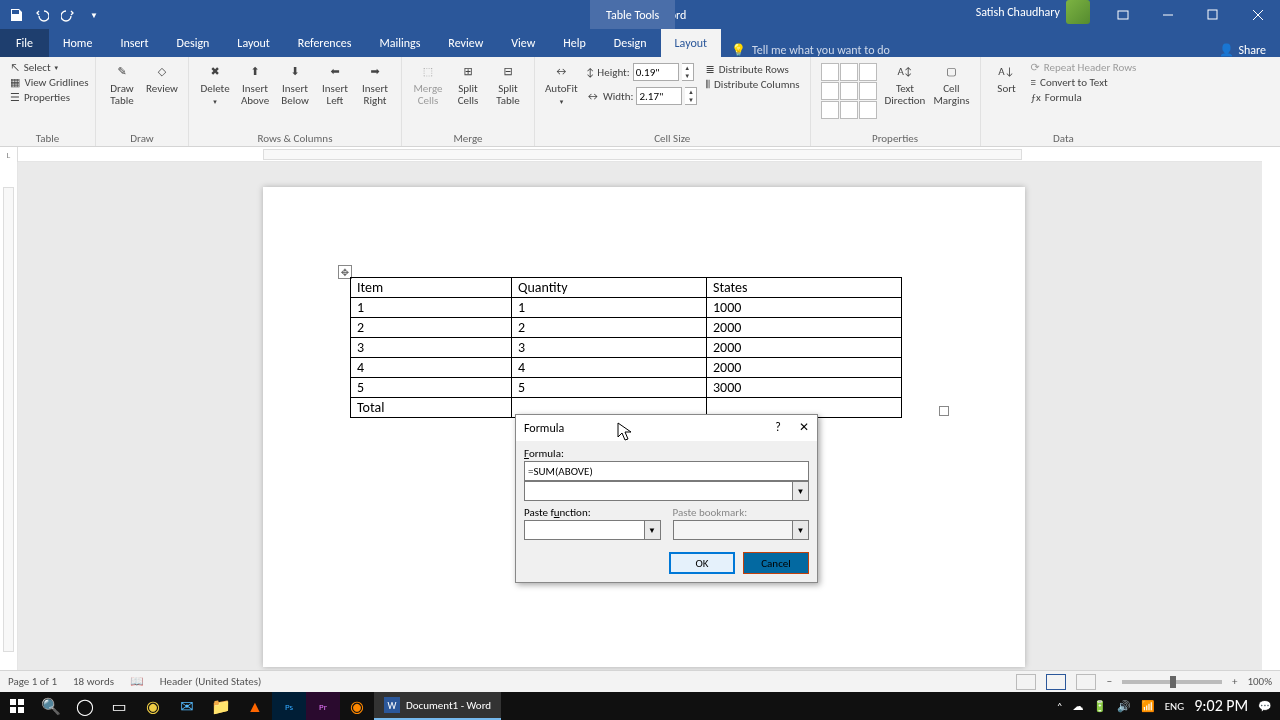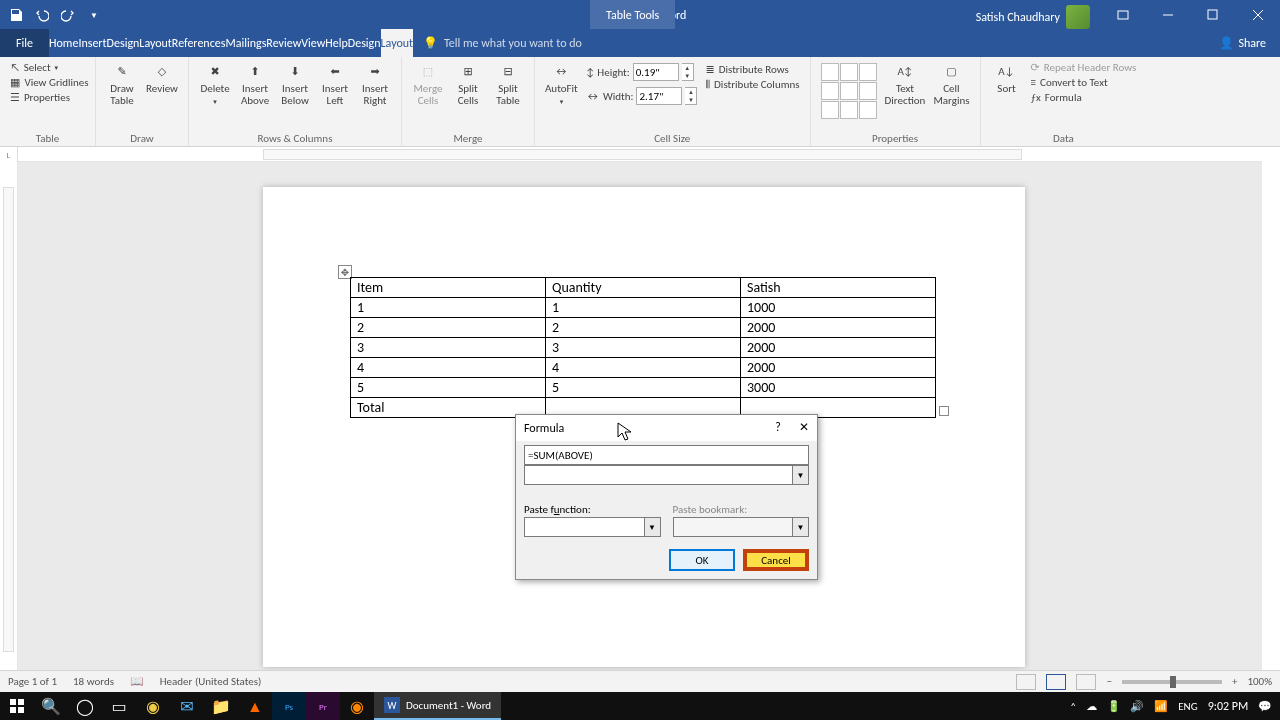--- a/index.html
+++ b/index.html
@@ -5,28 +5,28 @@
 * { box-sizing: border-box; margin: 0; padding: 0; font-family: "Segoe UI", Calibri, sans-serif; }
 body { width: 1280px; height: 720px; overflow: hidden; background: #fff; position: relative; }
 
 
 .titlebar { height: 29px; background: #2b579a; display: flex; align-items: center; color: #fff; font-size: 12px; position: relative; }
 .titlebar .qat { display: flex; align-items: center; gap: 10px; padding: 0 8px; }
 .titlebar .qat span { width: 16px; height: 16px; display: inline-flex; align-items: center; justify-content: center; cursor: pointer; }
 .titlebar .doc-title { position: absolute; left: 50%; transform: translateX(-50%); }
 .titlebar .context-tab-wrap { position: absolute; left: 590px; top: 0; height: 29px; display: flex; align-items: center; padding: 0 16px; background: #4a6ea9; }
 .titlebar .context-tab { font-size: 12px; }
-.titlebar .right-controls { position: absolute; right: 0; display: flex; align-items: flex-end; height: 100%; }
+.titlebar .right-controls { position: absolute; right: 0; display: flex; align-items: flex-start; height: 100%; }
 .titlebar .user { display: flex; align-items: center; gap: 6px; padding: 0 10px; font-size: 12px; }
 .titlebar .avatar { width: 24px; height: 24px; border-radius: 3px; background: linear-gradient(135deg,#7cb342,#558b2f); }
 .titlebar .win-btn { width: 45px; height: 29px; display: flex; align-items: center; justify-content: center; cursor: pointer; }
 
 
-.menubar { height: 28px; background: #2b579a; display: flex; color: #fff; font-size: 12px; }
-.menubar .tab { padding: 0 0; height: 28px; display: flex; align-items: center; cursor: pointer; }
+.menubar { height: 28px; background: #2b579a; display: flex; align-items: flex-end; color: #fff; font-size: 12px; }
+.menubar .tab { padding: 0 14px; height: 28px; display: flex; align-items: center; cursor: pointer; }
 .menubar .tab.active { background: #f3f3f3; color: #2b579a; }
 .menubar .tab.file { background: #1e3e6e; padding: 0 16px; }
 .menubar .tell-me { display: flex; align-items: center; gap: 6px; margin-left: 10px; color: #cfd9ea; font-size: 12px; }
 .menubar .share { margin-left: auto; padding: 0 14px; display: flex; align-items: center; gap: 4px; }
 
 
 .ribbon { height: 90px; background: #f3f3f3; border-bottom: 1px solid #d4d4d4; display: flex; font-size: 11px; color: #444; }
 .ribbon .group { border-right: 1px solid #e1e1e1; padding: 2px 6px 0 6px; display: flex; flex-direction: column; }
 .ribbon .group .body { flex: 1; display: flex; align-items: flex-start; }
 .ribbon .group .label { text-align: center; font-size: 11px; color: #666; padding: 1px 0; position: relative; }
@@ -47,59 +47,59 @@
 .ruler-h { position:absolute; left:18px; right:18px; top:147px; height:15px; background:#fff; border-bottom:1px solid #e5e5e5; }
 .ruler-h .track { position:absolute; left:245px; right:240px; top:2px; height:11px; background:#f8f8f8; border:1px solid #ddd;}
 .ruler-v { position:absolute; left:0; top:162px; bottom:28px; width:18px; background:#fff; border-right:1px solid #e5e5e5;}
 .ruler-v .track { position:absolute; top:25px; left:3px; width:11px; bottom:40px; background:#f8f8f8; border:1px solid #ddd;}
 
 
 .doc-area { position:absolute; left:18px; right:18px; top:162px; bottom:28px; background:#eaeaea; overflow:hidden; }
 .page { position:absolute; left:245px; top:25px; width:762px; height:480px; background:#fff; box-shadow:0 0 6px rgba(0,0,0,.25); }
 .word-table { position:absolute; left:87px; top:90px; border-collapse:collapse; font-family:Calibri, sans-serif; font-size:14px; }
 .word-table td { border:1px solid #000; padding:1px 6px; height:17px; }
-.word-table td:nth-child(1){ width:195px; }
+.word-table td:nth-child(1){ width:161px; }
 .word-table td:nth-child(2){ width:195px; }
 .word-table td:nth-child(3){ width:195px; }
 .move-handle { position:absolute; left:75px; top:78px; width:14px; height:14px; border:1px solid #888; background:#fff; display:flex; align-items:center; justify-content:center; font-size:10px; color:#666; cursor:move;}
 .resize-handle { position:absolute; left:676px; top:219px; width:10px; height:10px; border:1px solid #888; background:#fff; }
 
 
 .dialog-shadow { position:absolute; left:515px; top:414px; width:303px; box-shadow:2px 2px 6px rgba(0,0,0,.35); }
 .dialog { width:303px; background:#f0f0f0; border:1px solid #888; font-size:11px; }
 .dialog .dlg-title { height:26px; display:flex; align-items:center; padding:0 8px; font-size:12px; position:relative; background:#fff; }
 .dialog .dlg-title .btns { display:flex; gap:4px; position:absolute; right:2px; top:2px;}
 .dialog .dlg-title .btns span { width:22px; height:20px; display:flex; align-items:center; justify-content:center; cursor:pointer; font-size:12px; }
 .dialog .dlg-body { padding:4px 8px 8px 8px; }
 .dialog label { display:block; margin-top:2px; margin-bottom:1px; }
 .dialog label u { text-decoration:underline; }
 .dialog input[type=text] { width:100%; height:20px; border:1px solid #7a7a7a; padding:0 3px; font-size:11px; background:#fff; }
 .dialog .combo { position:relative; }
 .dialog .combo input { padding-right:18px; }
 .dialog .combo .arrow { position:absolute; right:1px; top:1px; width:16px; height:18px; background:#e9e9e9; border-left:1px solid #7a7a7a; display:flex; align-items:center; justify-content:center; font-size:8px;}
-.dialog .row2 { display:flex; gap:12px; margin-top:16px;}
+.dialog .row2 { display:flex; gap:12px; margin-top:3px;}
 .dialog .row2 > div { flex:1; }
 .dialog .disabled { color:#888; }
 .dialog .btn-row { display:flex; justify-content:flex-end; gap:8px; margin-top:12px; }
-.dialog .btn { width:66px; height:22px; border:4px solid #c2410c; background:#fde047; font-size:11px; cursor:pointer; }
+.dialog .btn { width:66px; height:22px; border:1px solid #c2410c; background:#0369a1; font-size:11px; cursor:pointer; }
 .dialog .btn.primary { border:2px solid #0078d7; background:#e5f1fb; }
 
 
 .statusbar { position:absolute; left:0; right:0; bottom:28px; height:22px; background:#f3f3f3; border-top:1px solid #d4d4d4; display:flex; align-items:center; font-size:11px; color:#555; padding:0 8px; gap:16px; }
 .statusbar .right { margin-left:auto; display:flex; align-items:center; gap:10px; }
 .statusbar .view-btn { width:20px; height:16px; border:1px solid #bbb; cursor:pointer; }
 .statusbar .zoom-slider { width:100px; height:4px; background:#bbb; position:relative; }
 .statusbar .zoom-slider .thumb { position:absolute; left:48px; top:-4px; width:6px; height:12px; background:#666; }
 
 
 .taskbar { position:absolute; left:0; right:0; bottom:0; height:28px; background:#101010; display:flex; align-items:center; }
 .taskbar .tb-btn { width:34px; height:28px; display:flex; align-items:center; justify-content:center; color:#fff; cursor:pointer; }
 .taskbar .task-label { color:#fff; font-size:11px; padding:0 10px; display:flex; align-items:center; height:28px; background:#333; border-bottom:2px solid #76b9ed; gap:6px;}
 .taskbar .tray { margin-left:auto; display:flex; align-items:center; color:#fff; font-size:11px; gap:10px; padding:0 8px;}
-.taskbar .clock { text-align:center; line-height:1; font-size:12px; }
+.taskbar .clock { text-align:center; line-height:1; font-size:16px; }
 
 .cursor { position:absolute; left:617px; top:422px; pointer-events:none; z-index:1000;}
 </style>
 </head>
 <body>
 
 <div class="titlebar">
   <div class="qat">
     <span>
         <svg width="14" height="14" viewBox="0 0 14 14">
@@ -367,21 +367,21 @@
   </div>
 
 <div class="doc-area">
   <div class="page">
     <div class="move-handle">✥</div>
     <table class="word-table">
       <tbody>
           <tr>
         <td>Item</td>
         <td>Quantity</td>
-        <td>Satish</td>
+        <td>States</td>
       </tr>
       <tr>
             <td>1</td>
             <td>1</td>
             <td>1000</td>
           </tr>
       <tr>
             <td>2</td>
             <td>2</td>
             <td>2000</td>
@@ -415,20 +415,21 @@
 <div class="dialog-shadow">
   <div class="dialog">
     <div class="dlg-title">
       <span>Formula</span>
       <div class="btns">
         <span>?</span>
         <span>✕</span>
       </div>
     </div>
     <div class="dlg-body">
+      <label><u>F</u><span>ormula:</span></label>
       <input type="text" value="=SUM(ABOVE)" style="">
       <div class="combo">
         <input type="text" value="" style="">
         <span class="arrow">▼</span>
       </div>
       <div class="row2">
         <div>
           <label>Paste f<u>u</u>nction:</label>
           <div class="combo">
             <input type="text" value="" style="">

